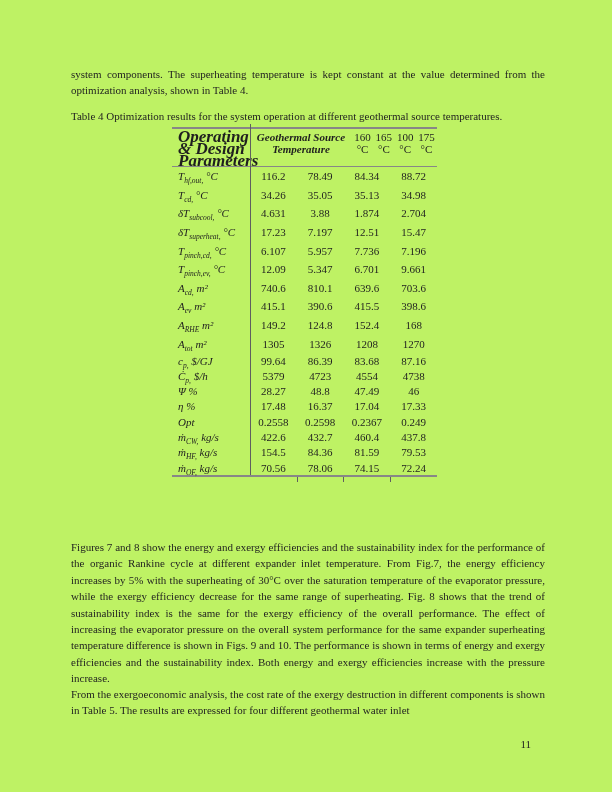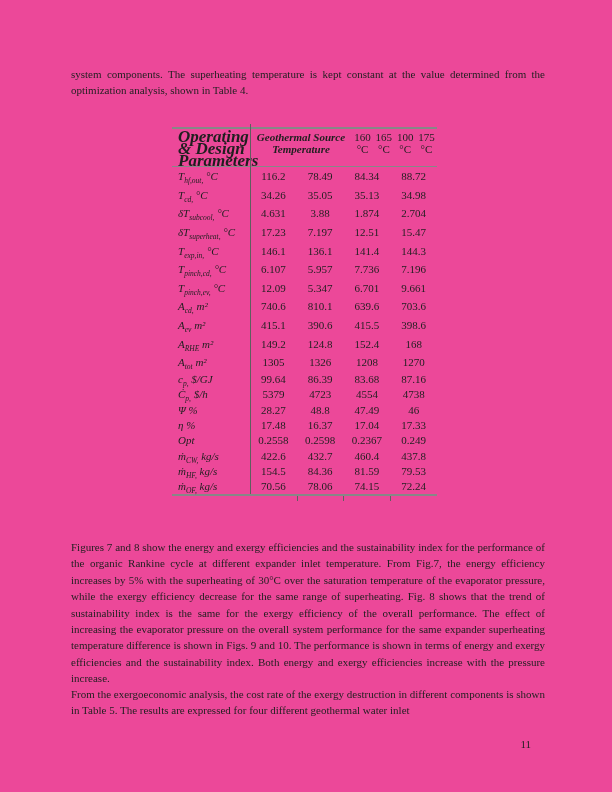--- a/index.html
+++ b/index.html
@@ -1,20 +1,20 @@
 <!DOCTYPE html>
 <html><head>
 <meta charset="utf-8">
 <style>
   html,body { margin:0; padding:0; background:#e8e8e8; }
   .page {
     position:relative;
     width:612px; height:792px;
     margin:0 auto;
-    background:#ec4899;
+    background:#bef264;
     font-family:"Liberation Serif","DejaVu Serif",serif;
     color:#1f1f1f;
     overflow:hidden;
   }
   .para {
     position:absolute;
     left:71px; width:474px;
     font-size:11px; line-height:16.4px;
     text-align:justify;
   }
@@ -76,20 +76,21 @@
     font-size:11px;
   }
 </style>
 </head>
 <body>
 
 <div class="page">
 
   <div class="para" style="top:66px;">system components. The superheating temperature is kept constant at the value determined from the optimization analysis, shown in Table 4.</div>
 
+  <div class="caption" style="top:108px;">Table 4 Optimization results for the system operation at different geothermal source temperatures.</div>
 
   <div class="tbl">
     <div class="vline"></div>
 
     <div class="thead">
       <div class="corner">Operating &amp; Design Parameters</div>
       <div class="hright">
         <div class="spanhdr">Geothermal Source Temperature</div>
         <div class="temps">
             <div class="temp">160 °C</div>
@@ -123,27 +124,20 @@
           <div class="tval">2.704</div>
         </div>
         <div class="trow">
           <div class="tlabel"><span>δT</span><sub>superheat,</sub><span> °C</span></div>
           <div class="tval">17.23</div>
           <div class="tval">7.197</div>
           <div class="tval">12.51</div>
           <div class="tval">15.47</div>
         </div>
         <div class="trow">
-          <div class="tlabel"><span>T</span><sub>exp,in,</sub><span> °C</span></div>
-          <div class="tval">146.1</div>
-          <div class="tval">136.1</div>
-          <div class="tval">141.4</div>
-          <div class="tval">144.3</div>
-        </div>
-        <div class="trow">
           <div class="tlabel"><span>T</span><sub>pinch,cd,</sub><span> °C</span></div>
           <div class="tval">6.107</div>
           <div class="tval">5.957</div>
           <div class="tval">7.736</div>
           <div class="tval">7.196</div>
         </div>
         <div class="trow">
           <div class="tlabel"><span>T</span><sub>pinch,ev,</sub><span> °C</span></div>
           <div class="tval">12.09</div>
           <div class="tval">5.347</div>

